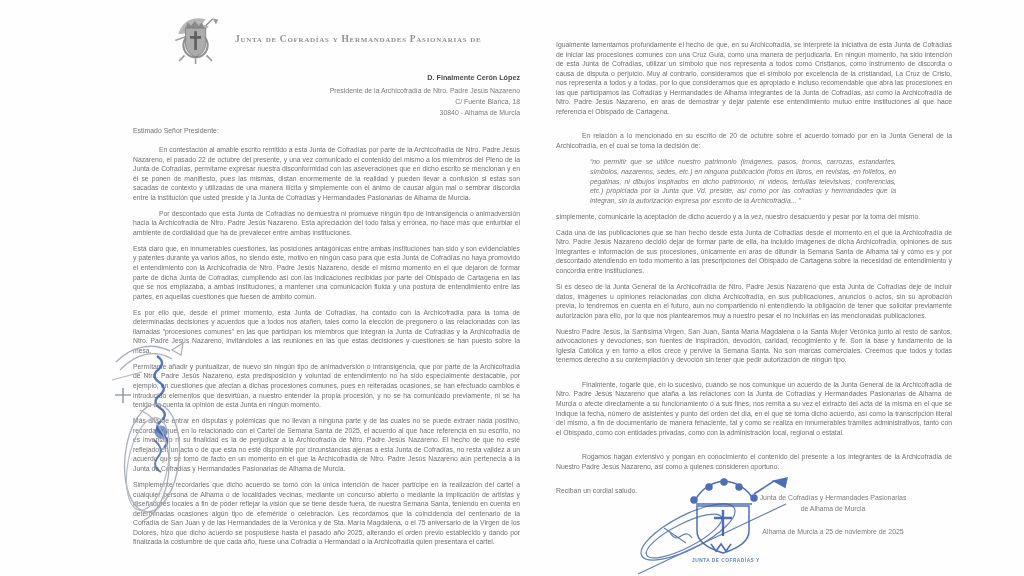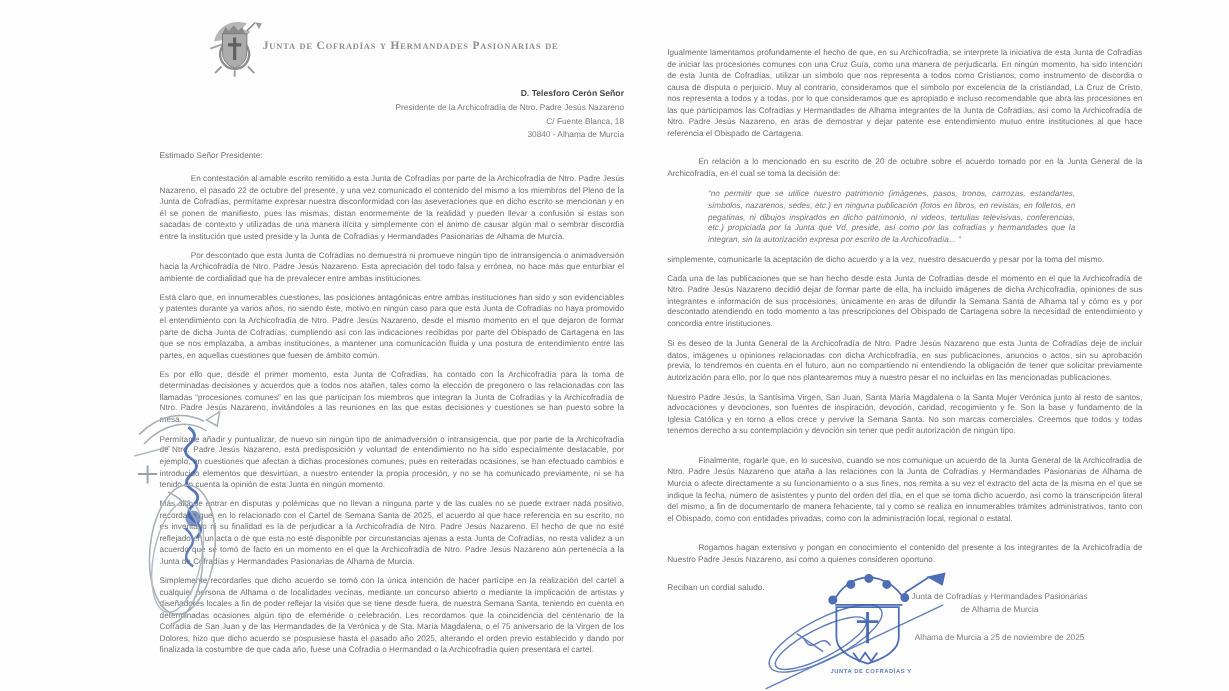--- a/index.html
+++ b/index.html
@@ -3,21 +3,21 @@
 <meta charset="utf-8">
 <style>
   html,body{margin:0;padding:0;background:#ffffff;}
   .canvas{position:relative;width:1024px;height:576px;background:#fefefe;overflow:hidden;
           font-family:"Liberation Sans",sans-serif;color:#6f6f6f;}
   .page{position:absolute;}
   .page1{left:133px;top:0;width:387px;height:576px;}
   .page2{left:556px;top:40px;width:396px;height:536px;}
 
   
-  .lh{display:flex;align-items:center;gap:0;margin-left:36px;margin-top:10px;height:58px;}
+  .lh{display:flex;align-items:center;gap:16px;margin-left:36px;margin-top:10px;height:58px;}
   .crest{width:50px;height:56px;flex:0 0 auto;}
   .orgname{font-family:"Liberation Serif",serif;font-variant:small-caps;font-weight:600;
            font-size:9.5px;line-height:13px;color:#8f8f8f;letter-spacing:.7px;}
 
   
   .recipient{text-align:right;margin-top:4px;line-height:11px;font-size:6.9px;color:#7a7a7a;}
   .recipient .rname{font-weight:bold;font-size:7.2px;color:#4a4a4a;margin-bottom:2px;}
 
   
   .salutation{font-size:6.9px;margin:9px 0 0 0;color:#6f6f6f;}
@@ -61,21 +61,21 @@
           <path d="M34,22 v24 M27,30 h14" stroke="#5f5f5f" stroke-width="3.4" fill="none"></path>
           <path d="M20,53 l-7,7 M48,53 l7,7 M34,57 v7" stroke="#9a9a9a" stroke-width="2" fill="none"></path>
         </svg>
       </div>
       <div class="orgname">
         <div>Junta de Cofradías y Hermandades Pasionarias de</div>
       </div>
     </div>
 
     <div class="recipient">
-      <div class="rname">D. Telesforo Cerón Señor</div>
+      <div class="rname">D. Finalmente Cerón López</div>
       <div>Presidente de la Archicofradía de Ntro. Padre Jesús Nazareno</div>
       <div>C/ Fuente Blanca, 18</div>
       <div>30840 - Alhama de Murcia</div>
     </div>
 
     <p class="salutation">Estimado Señor Presidente:</p>
 
     <p class="body first indent">En contestación al amable escrito remitido a esta Junta de Cofradías por parte de la Archicofradía de Ntro. Padre Jesús Nazareno, el pasado 22 de octubre del presente, y una vez comunicado el contenido del mismo a los miembros del Pleno de la Junta de Cofradías, permítame expresar nuestra disconformidad con las aseveraciones que en dicho escrito se mencionan y en él se ponen de manifiesto, pues las mismas, distan enormemente de la realidad y pueden llevar a confusión si estas son sacadas de contexto y utilizadas de una manera ilícita y simplemente con el ánimo de causar algún mal o sembrar discordia entre la institución que usted preside y la Junta de Cofradías y Hermandades Pasionarias de Alhama de Murcia.</p>
     <p class="body indent">Por descontado que esta Junta de Cofradías no demuestra ni promueve ningún tipo de intransigencia o animadversión hacia la Archicofradía de Ntro. Padre Jesús Nazareno. Esta apreciación del todo falsa y errónea, no hace más que enturbiar el ambiente de cordialidad que ha de prevalecer entre ambas instituciones.</p>
     <p class="body">Está claro que, en innumerables cuestiones, las posiciones antagónicas entre ambas instituciones han sido y son evidenciables y patentes durante ya varios años, no siendo éste, motivo en ningún caso para que esta Junta de Cofradías no haya promovido el entendimiento con la Archicofradía de Ntro. Padre Jesús Nazareno, desde el mismo momento en el que dejaron de formar parte de dicha Junta de Cofradías, cumpliendo así con las indicaciones recibidas por parte del Obispado de Cartagena en las que se nos emplazaba, a ambas instituciones, a mantener una comunicación fluida y una postura de entendimiento entre las partes, en aquellas cuestiones que fuesen de ámbito común.</p>

